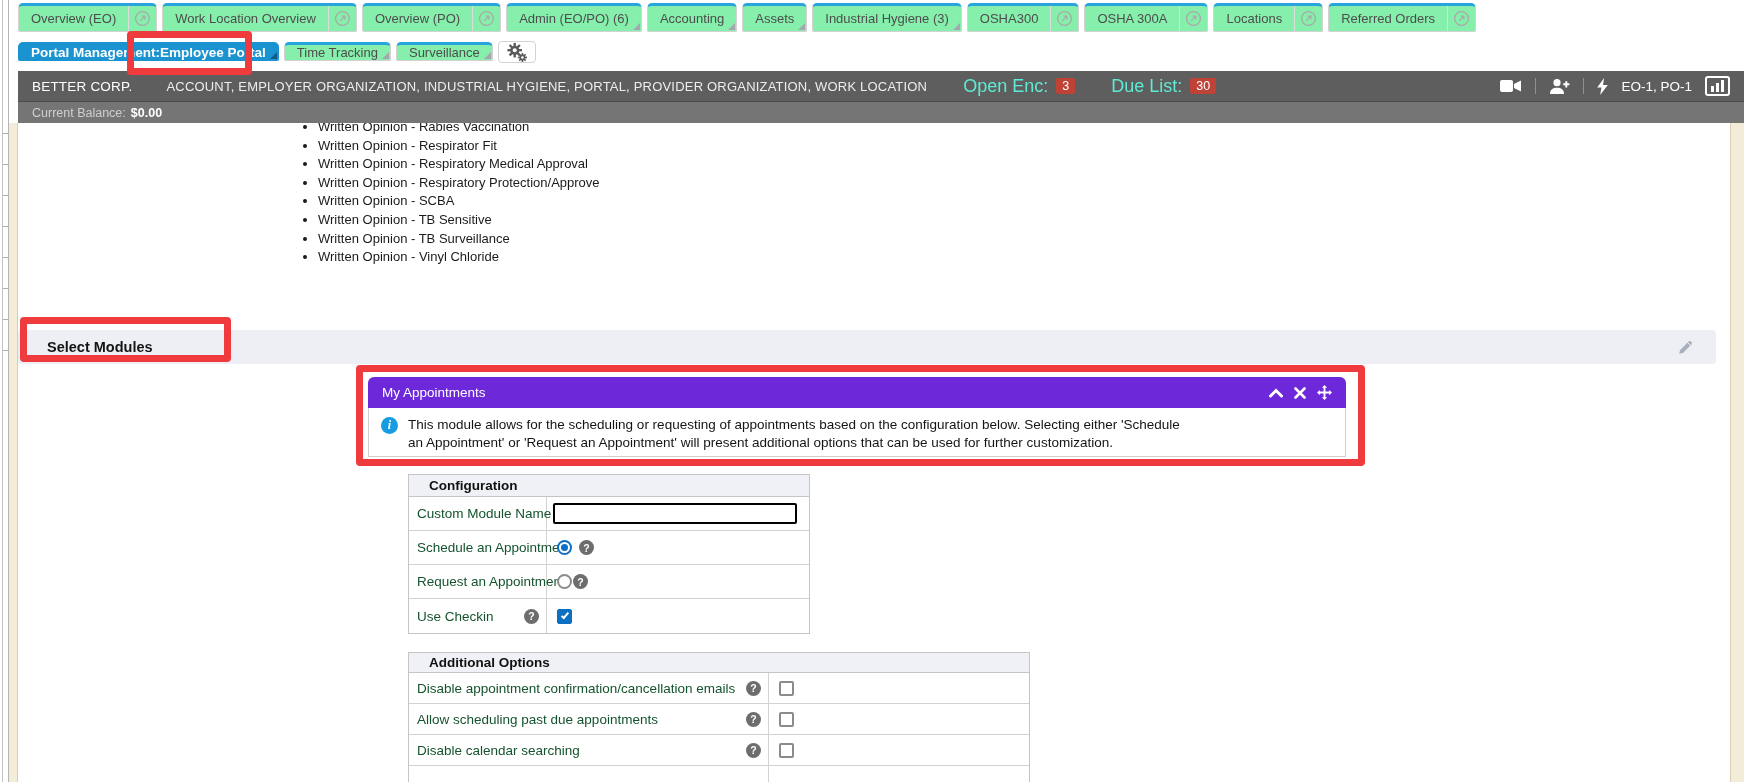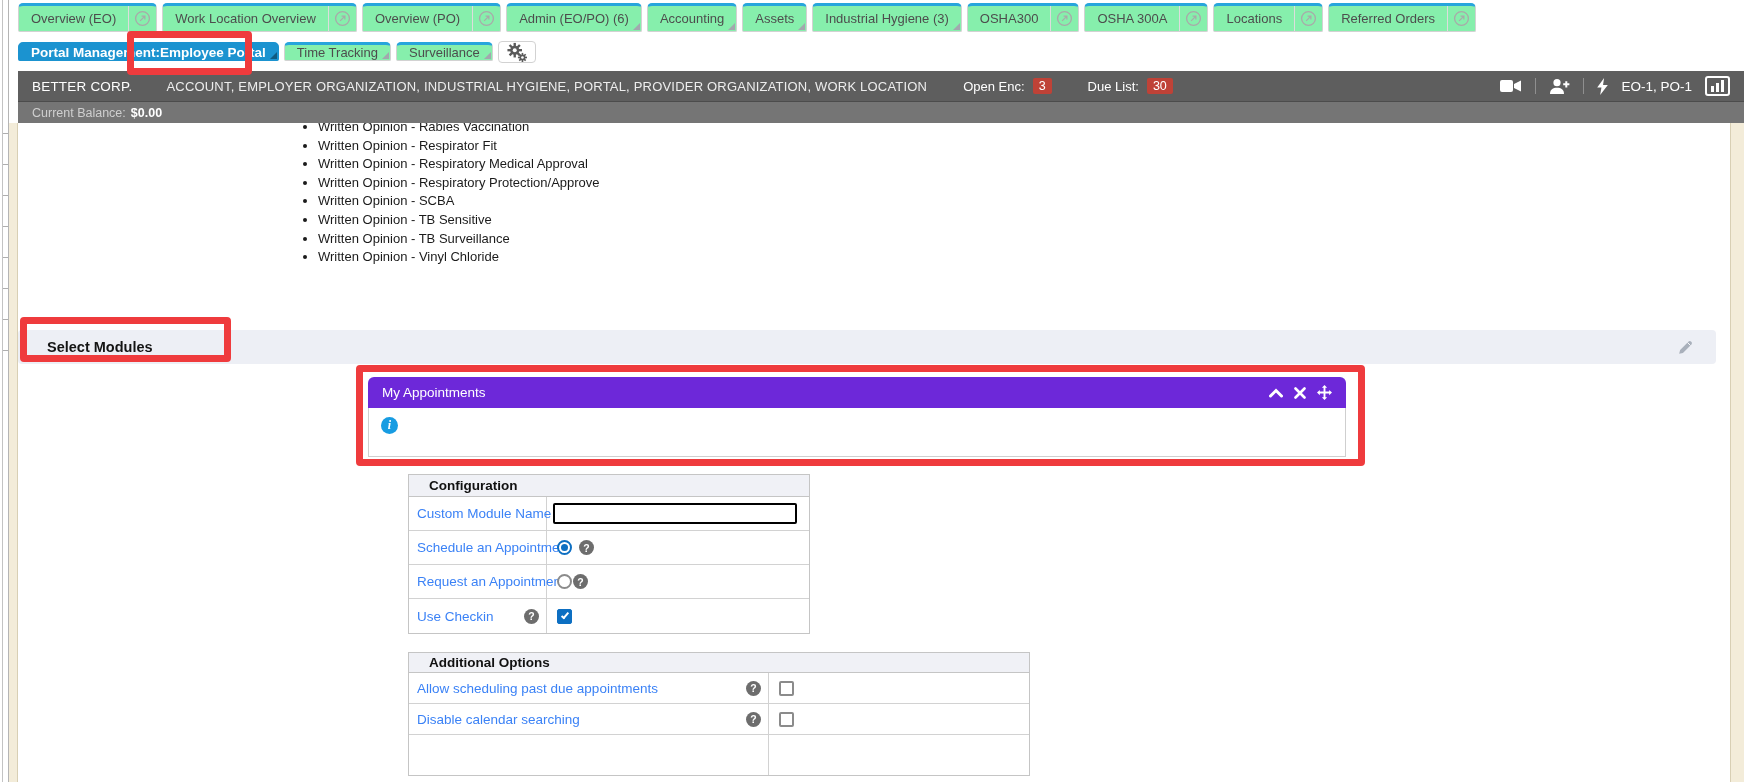--- a/index.html
+++ b/index.html
@@ -34,21 +34,21 @@
   .tab.active .tab-label { color:#fff; font-weight:bold; font-size:13.5px; }
   .tab.active .corner { border-bottom-color:rgba(0,0,0,.38); }
   .gear-btn { display:flex; align-items:center; justify-content:center; width:38px;
     background:#fff; border:1px solid #d2d2d2; border-radius:4px; cursor:pointer; position:relative; }
 
   
   .dark-header { position:absolute; left:18px; right:0; top:71px; height:30px; background:#5e5e5e;
     display:flex; align-items:center; padding:0 14px; z-index:5; }
   .company { color:#fff; font-size:13.5px; letter-spacing:.2px; }
   .categories { color:#ededed; font-size:13px; margin-left:34px; letter-spacing:.2px; }
-  .enc-label { color:#ffffff; font-size:13px; margin-left:36px; }
+  .enc-label { color:#5eead4; font-size:18px; margin-left:36px; }
   .badge { background:#bf4237; color:#fff; font-size:12.5px; padding:1px 6px; margin-left:8px;
     border-radius:2px; cursor:pointer; }
   .hdr-right { margin-left:auto; display:flex; align-items:center; gap:13px; }
   .hdr-divider { width:1px; height:16px; background:#8f8f8f; }
   .hdr-ico { display:flex; align-items:center; cursor:pointer; }
   .context-label { color:#fff; font-size:13.5px; }
   .chart-btn { display:flex; align-items:flex-end; gap:2px; border:2px solid #fff; border-radius:3px;
     padding:3px 4px 2px 4px; height:20px; cursor:pointer; }
   .chart-bar { width:3px; background:#fff; display:block; }
 
@@ -90,21 +90,21 @@
   .trow { display:flex; border-bottom:1px solid #d2d2d2; }
   .trow:last-child { border-bottom:none; }
   .cfg-table .trow { height:34px; }
   .opt-table .trow { height:31px; }
   .opt-table .trow.partial { height:40px; border-bottom:none; }
   .tcell { display:flex; align-items:center; }
   .cell-label { justify-content:space-between; padding:0 7px 0 8px; border-right:1px solid #d2d2d2; }
   .cfg-table .cell-label { width:138px; flex:0 0 138px; }
   .opt-table .cell-label { width:360px; flex:0 0 360px; }
   .cell-ctrl { flex:1; padding-left:10px; }
-  .row-label { font-size:13.5px; color:#3b82f6; white-space:nowrap; }
+  .row-label { font-size:13.5px; color:#14532d; white-space:nowrap; }
   .help-icon { width:15px; height:15px; border-radius:50%; background:#6d6d6d; color:#fff;
     font-size:10.5px; font-weight:bold; display:flex; align-items:center; justify-content:center;
     flex:0 0 15px; margin-left:8px; cursor:pointer; }
   .help-icon::before { content:"?"; }
   .cfg-input { width:244px; height:21px; border:2px solid #000; border-radius:2px; font-size:13px;
     padding:0 4px; outline:none; }
   .radio { width:15px; height:15px; border-radius:50%; background:#fff; cursor:pointer; }
   .radio.off { border:2px solid #8b8b8b; }
   .radio.on { border:2px solid #0d6fc2; display:flex; align-items:center; justify-content:center; }
   .radio-dot { width:7px; height:7px; border-radius:50%; background:#0d6fc2; }
@@ -338,20 +338,21 @@
       </span>
       <span>
         <svg width="15" height="15" viewBox="0 0 16 16">
             <path d="M8 0 L10.8 3 H9 V7 H13 V5.2 L16 8 L13 10.8 V9 H9 V13 H10.8 L8 16 L5.2 13 H7 V9 H3 V10.8 L0 8 L3 5.2 V7 H7 V3 H5.2 Z" fill="#fff"></path>
           </svg>
       </span>
     </span>
   </div>
   <div class="module-info">
     <span class="info-icon"></span>
+    <div class="info-text">This module allows for the scheduling or requesting of appointments based on the configuration below. Selecting either 'Schedule an Appointment' or 'Request an Appointment' will present additional options that can be used for further customization.</div>
   </div>
 
   <div class="dtable cfg-table">
     <div class="thead">Configuration</div>
     <div class="trow">
       <div class="tcell cell-label">
         <span class="row-label">Custom Module Name</span>
         <span class="help-icon"></span>
       </div>
       <div class="tcell cell-ctrl" style="padding-left:6px">
@@ -388,20 +389,29 @@
             <span class="checkmark"></span>
           </span>
       </div>
     </div>
   </div>
 
   <div class="dtable opt-table">
     <div class="thead">Additional Options</div>
     <div class="trow">
       <div class="tcell cell-label">
+        <span class="row-label">Disable appointment confirmation/cancellation emails</span>
+        <span class="help-icon"></span>
+      </div>
+      <div class="tcell cell-ctrl">
+        <span class="checkbox off"></span>
+      </div>
+    </div>
+    <div class="trow">
+      <div class="tcell cell-label">
         <span class="row-label">Allow scheduling past due appointments</span>
         <span class="help-icon"></span>
       </div>
       <div class="tcell cell-ctrl">
         <span class="checkbox off"></span>
       </div>
     </div>
     <div class="trow">
       <div class="tcell cell-label">
         <span class="row-label">Disable calendar searching</span>

